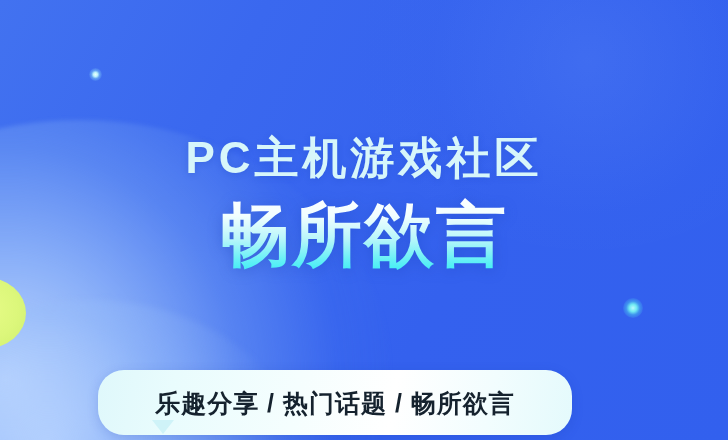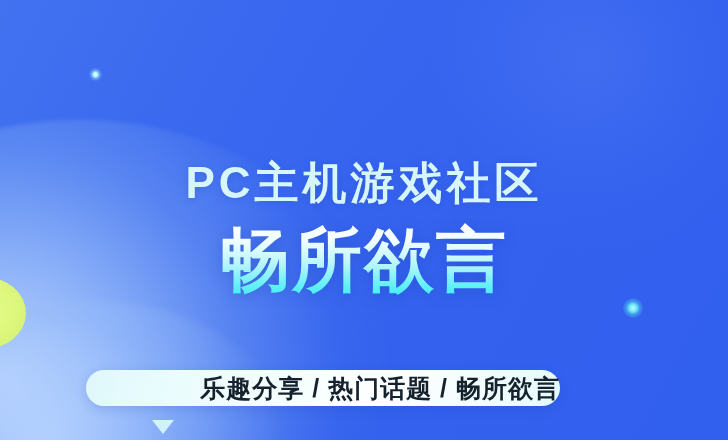--- a/index.html
+++ b/index.html
@@ -95,21 +95,21 @@
     height: 20px;
     background: radial-gradient(circle,
         #B8FBFF 0%, #6FE8F2 26%, rgba(80,220,240,0.42) 48%,
         rgba(80,190,245,0.16) 70%, rgba(70,150,240,0) 88%);
   }
   
   .headline-wrap {
     position: absolute;
     left: 0;
     right: 0;
-    top: 156px;
+    top: 131px;
     text-align: center;
   }
   .headline-top {
     font-size: 44px;
     line-height: 54px;
     font-weight: 700;
     letter-spacing: 4px;
     color: #D7F6FA;
     text-shadow: 0 1px 6px rgba(30,70,190,0.28);
     white-space: nowrap;
@@ -125,32 +125,32 @@
         #FFFFFF 0%, #F1FEFF 26%, #B8F6FA 55%, #63F0F6 82%, #33EDF4 100%);
     -webkit-background-clip: text;
     background-clip: text;
     color: transparent;
     -webkit-text-fill-color: transparent;
     filter: drop-shadow(0 2px 7px rgba(22,60,175,0.33));
   }
   
   .pill {
     position: absolute;
-    left: 86px;
+    left: 98px;
     top: 370px;
     width: 474px;
-    height: 36px;
+    height: 65px;
     border-radius: 26px;
     background: linear-gradient(100deg,
         #DFF8FB 0%, #E9FCFD 16%, #F5FEFE 42%, #FFFFFF 62%,
         #F2FDFE 82%, #E4FAFC 100%);
     box-shadow: 0 3px 12px rgba(22,56,170,0.18);
     display: flex;
     align-items: center;
-    justify-content: flex-end;
+    justify-content: center;
   }
   .pill-text {
     font-size: 25px;
     line-height: 30px;
     font-weight: 700;
     letter-spacing: 1px;
     color: #15222E;
     white-space: nowrap;
   }
   .pill-tail {

